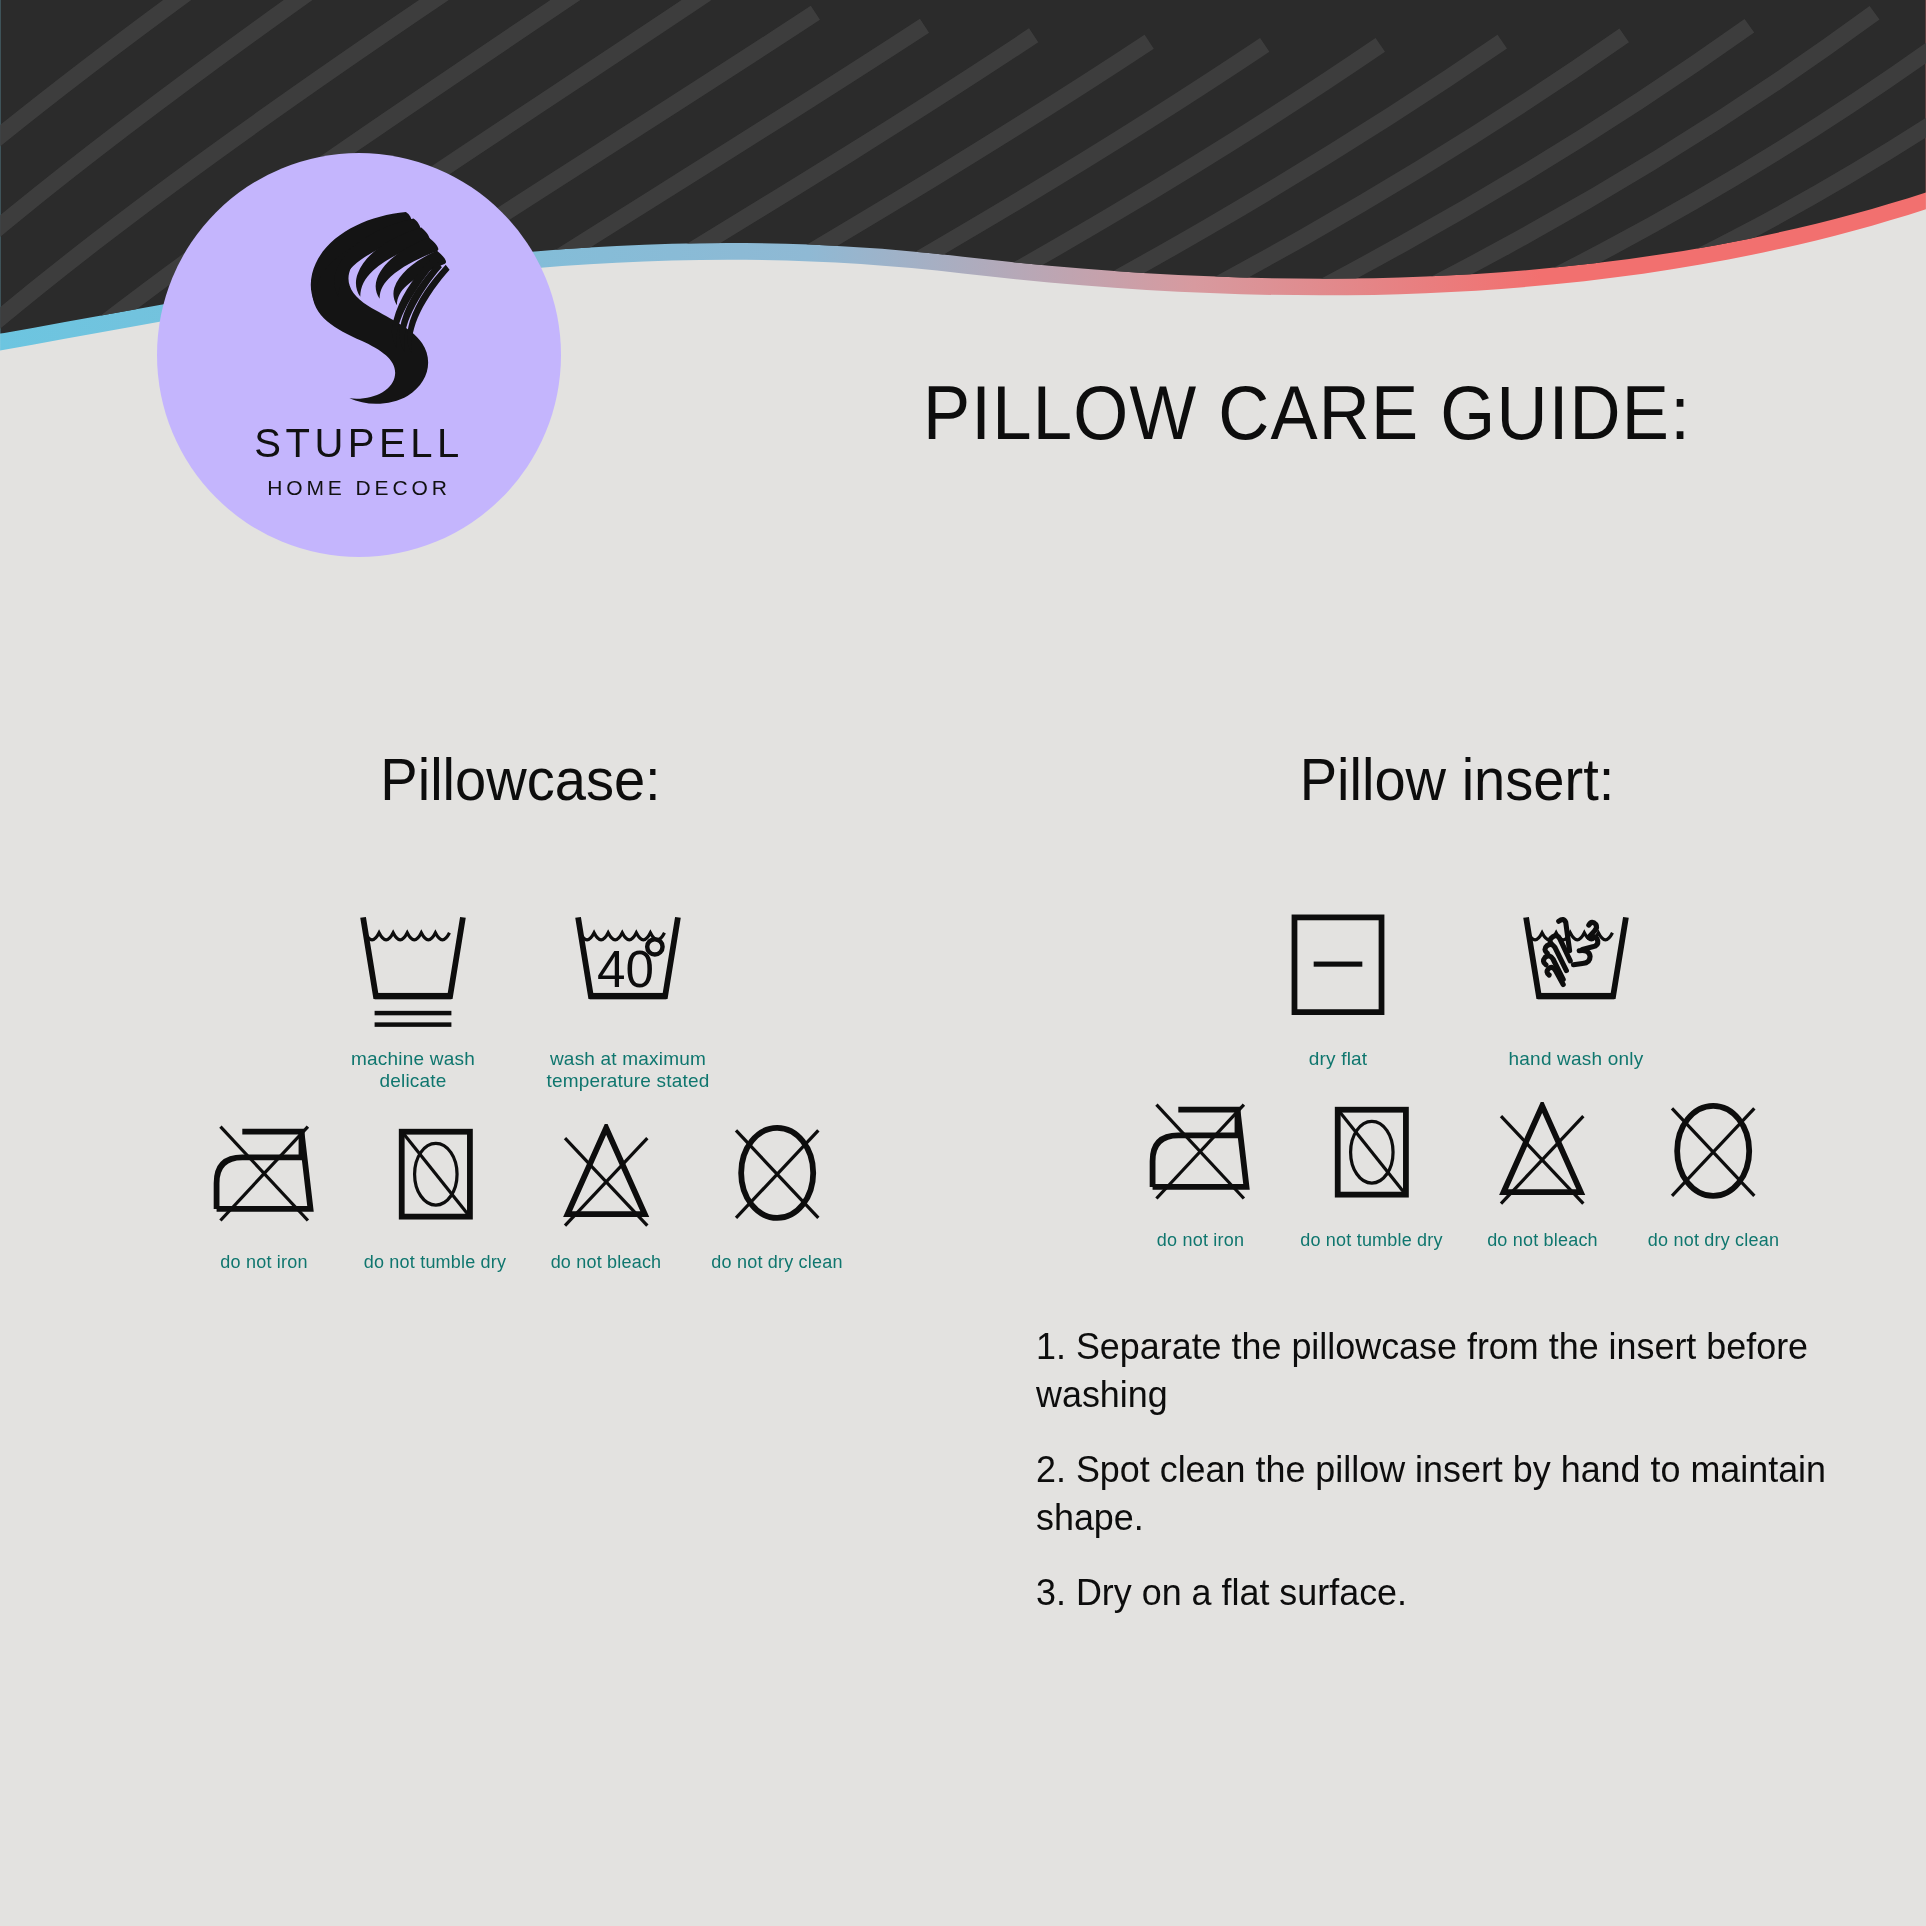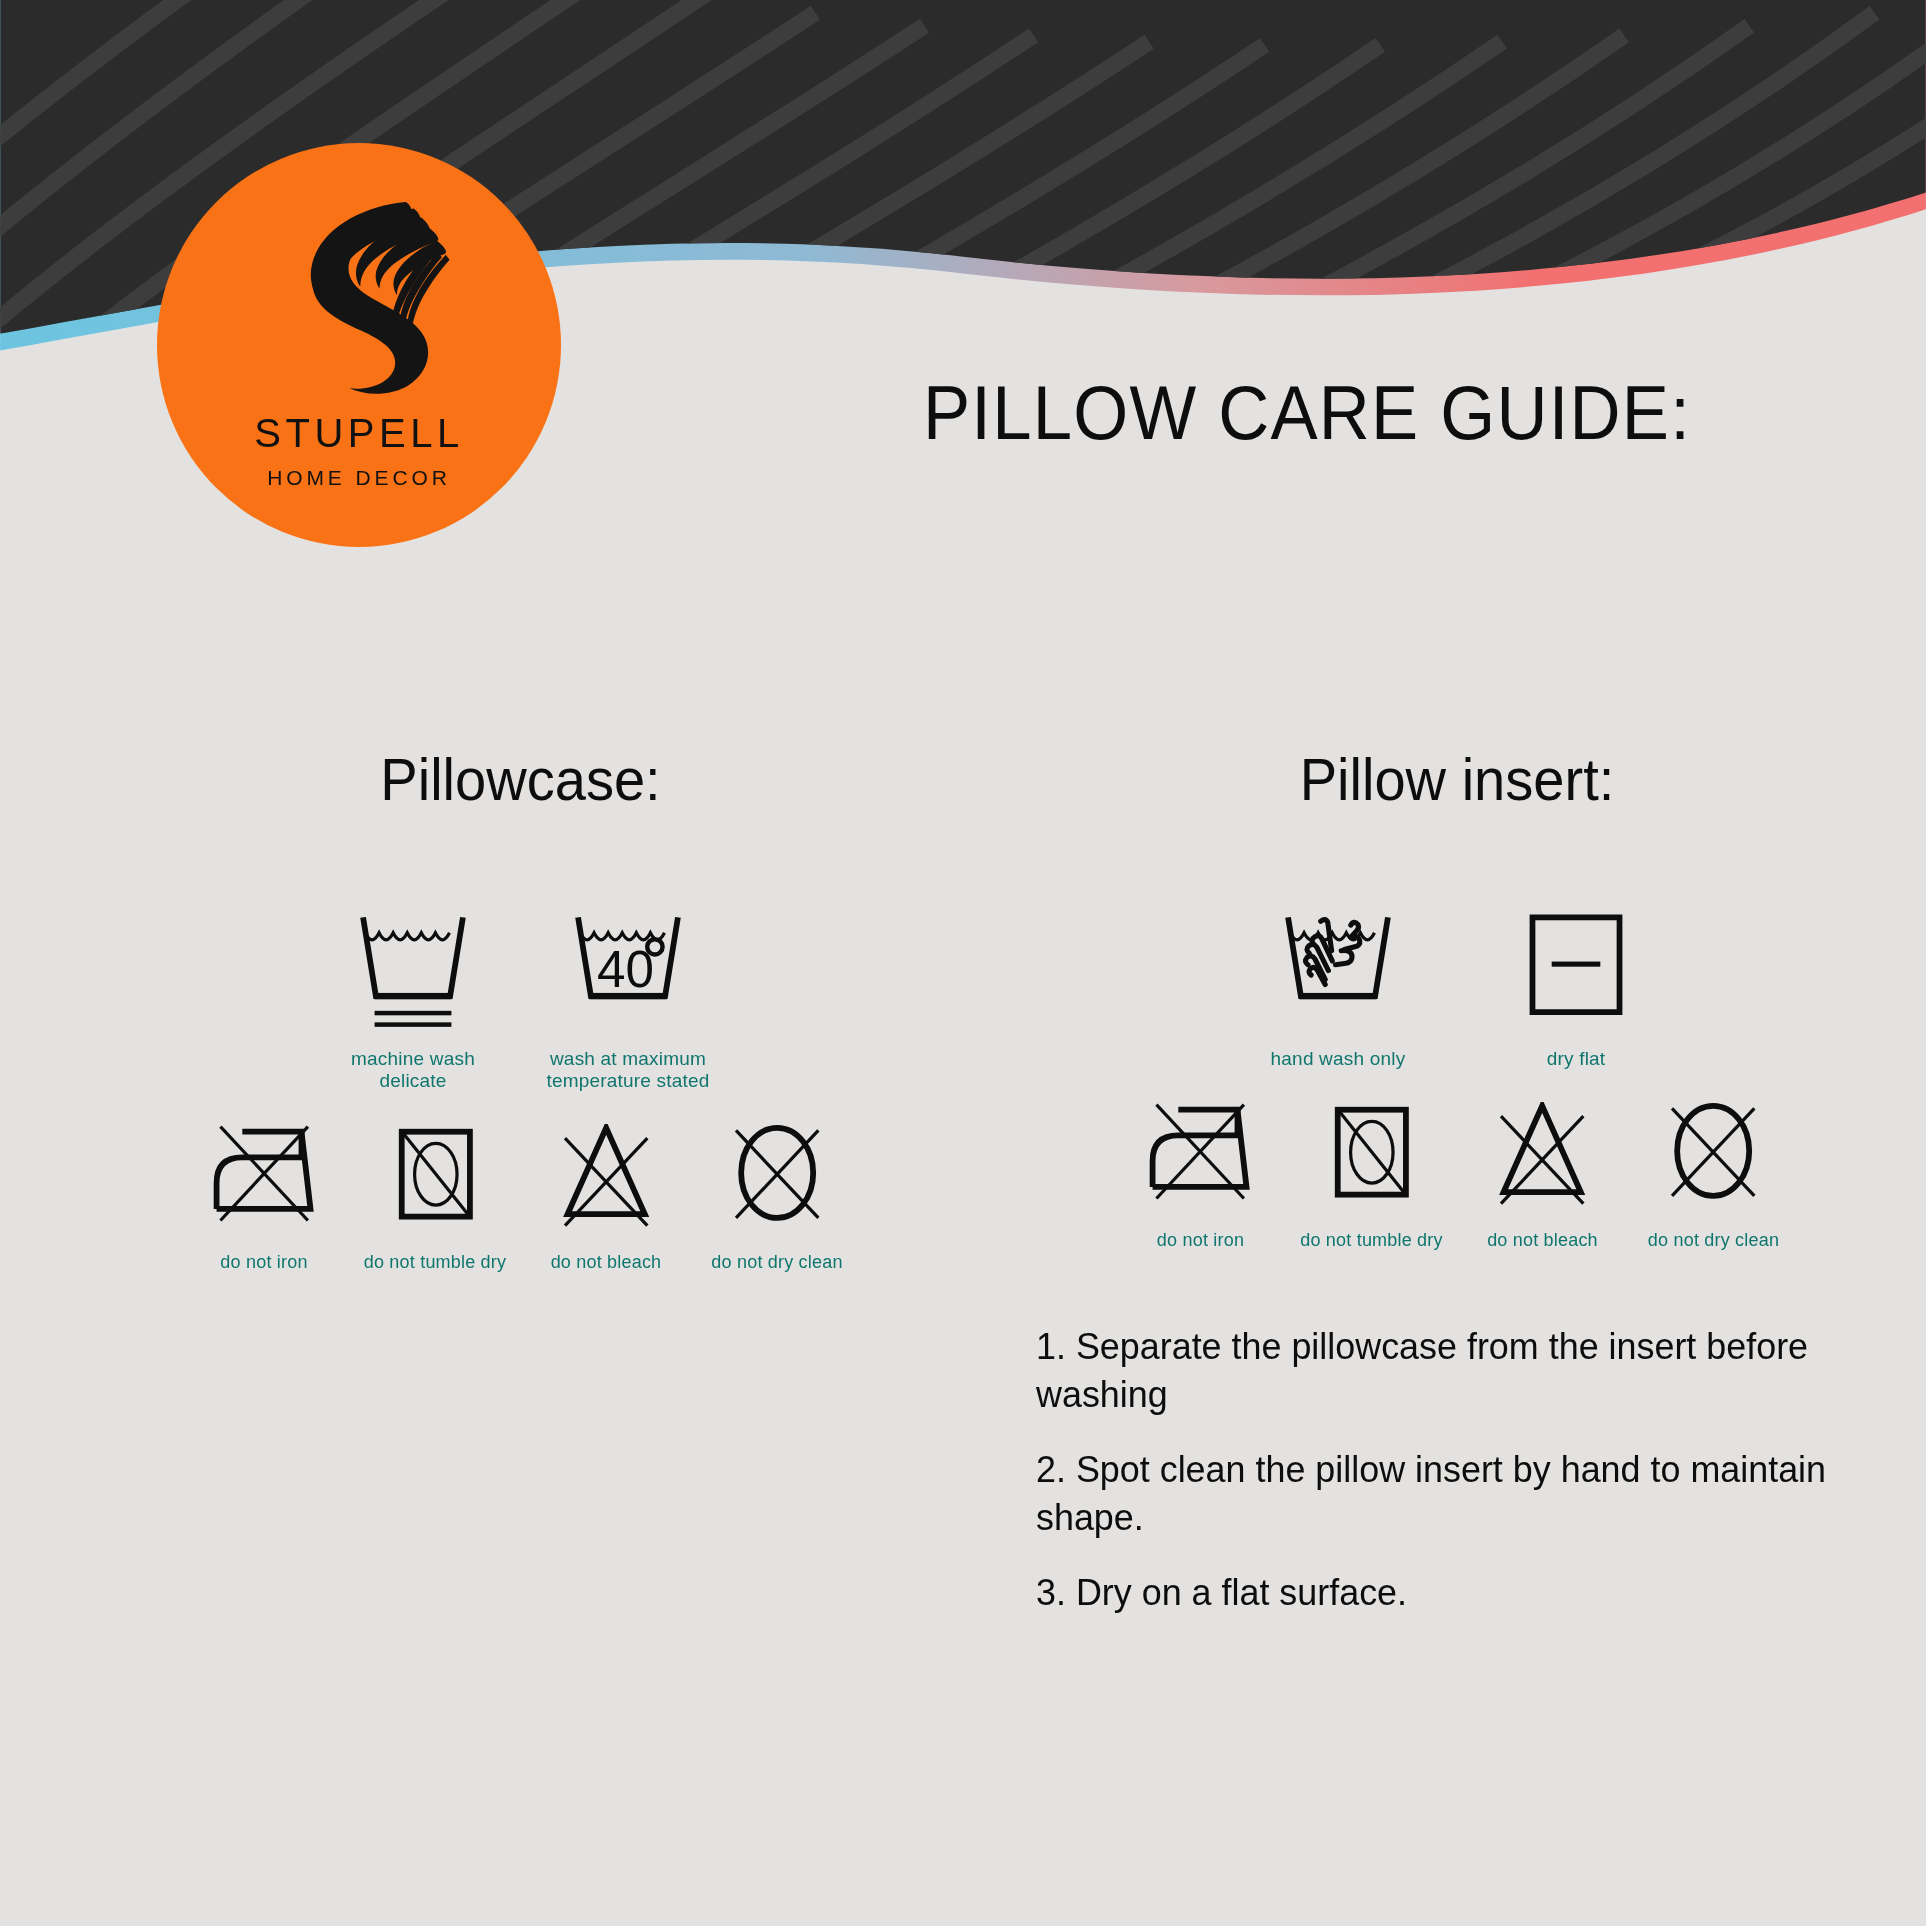--- a/index.html
+++ b/index.html
@@ -22,25 +22,25 @@
     left: 0; top: 0;
     width: 1926px;
     height: 398px;
   }
   #header-banner svg { display: block; }
 
   
   #logo-badge {
     position: absolute;
     left: 157px;
-    top: 143px;
+    top: 153px;
     width: 404px;
     height: 404px;
     border-radius: 50%;
-    background: #f97316;
+    background: #c4b5fd;
     z-index: 5;
   }
   #logo-mark {
     position: absolute;
     left: 50%;
     top: 50px;
     transform: translateX(-50%);
     width: 212px;
     height: 212px;
   }
@@ -348,50 +348,50 @@
 
   <div class="care-column" id="column-insert">
     <div class="column-heading">Pillow insert:</div>
     <div class="symbol-rows">
 
       <div class="symbol-row row-primary">
 
         <div class="symbol-cell">
           <div class="glyph">
             <svg width="128" height="128" viewBox="0 0 200 200" xmlns="http://www.w3.org/2000/svg">
+              <rect x="32" y="10" width="136" height="148" fill="none" stroke="#0d0d0d" stroke-width="9"></rect>
+              <rect x="62" y="79" width="76" height="8" fill="#0d0d0d"></rect>
+            </svg>
+          </div>
+          <div class="caption">dry flat</div>
+        </div>
+
+        <div class="symbol-cell">
+          <div class="glyph">
+            <svg width="128" height="128" viewBox="0 0 200 200" xmlns="http://www.w3.org/2000/svg">
               <g fill="none" stroke="#0d0d0d" stroke-width="9">
                 <path d="M22,10 L42,133 L158,133 L178,10"></path>
                 <path d="M25,34 q11,22 22,0 q11,22 22,0 q11,22 22,0 q11,22 22,0 q11,22 22,0 q11,22 22,0" stroke-width="5"></path>
               </g>
               <rect x="40" y="128" width="120" height="10" fill="#0d0d0d"></rect>
 
               <g fill="none" stroke="#0d0d0d" stroke-width="8" stroke-linecap="round" stroke-linejoin="round">
                 <path d="M73,16 q8,-6 11,2 l6,44"></path>
                 <path d="M62,52 q-6,-7 2,-12 q7,-4 11,4 l16,34"></path>
                 <path d="M55,66 q-7,-6 0,-12 q7,-5 12,3 l18,36"></path>
                 <path d="M53,84 q-7,-5 -1,-12 q7,-5 12,3 l16,32"></path>
                 <path d="M58,100 q-6,-4 -1,-10 q6,-5 11,3 l12,22"></path>
                 <path d="M120,22 q5,-8 11,-1 q3,5 -2,10 l-9,10"></path>
                 <path d="M120,41 q12,-4 14,6 q1,7 -8,9 l-16,4"></path>
                 <path d="M105,62 q16,-2 17,9 q0,10 -12,11 l-14,2"></path>
               </g>
             </svg>
           </div>
           <div class="caption">hand wash only</div>
         </div>
-
-        <div class="symbol-cell">
-          <div class="glyph">
-            <svg width="128" height="128" viewBox="0 0 200 200" xmlns="http://www.w3.org/2000/svg">
-              <rect x="32" y="10" width="136" height="148" fill="none" stroke="#0d0d0d" stroke-width="9"></rect>
-              <rect x="62" y="79" width="76" height="8" fill="#0d0d0d"></rect>
-            </svg>
-          </div>
-          <div class="caption">dry flat</div>
-        </div>
       </div>
 
       <div class="symbol-row row-secondary">
         <div class="symbol-cell">
           <div class="glyph">
             <svg width="119" height="119" viewBox="0 0 185 185" xmlns="http://www.w3.org/2000/svg">
               <g fill="none" stroke="#0d0d0d" stroke-width="9">
                 <path d="M18,132 L18,92 Q18,52 58,52 L150,52 L150,12 L58,12"></path>
                 <path d="M18,132 L164,132 L150,12"></path>
               </g>

